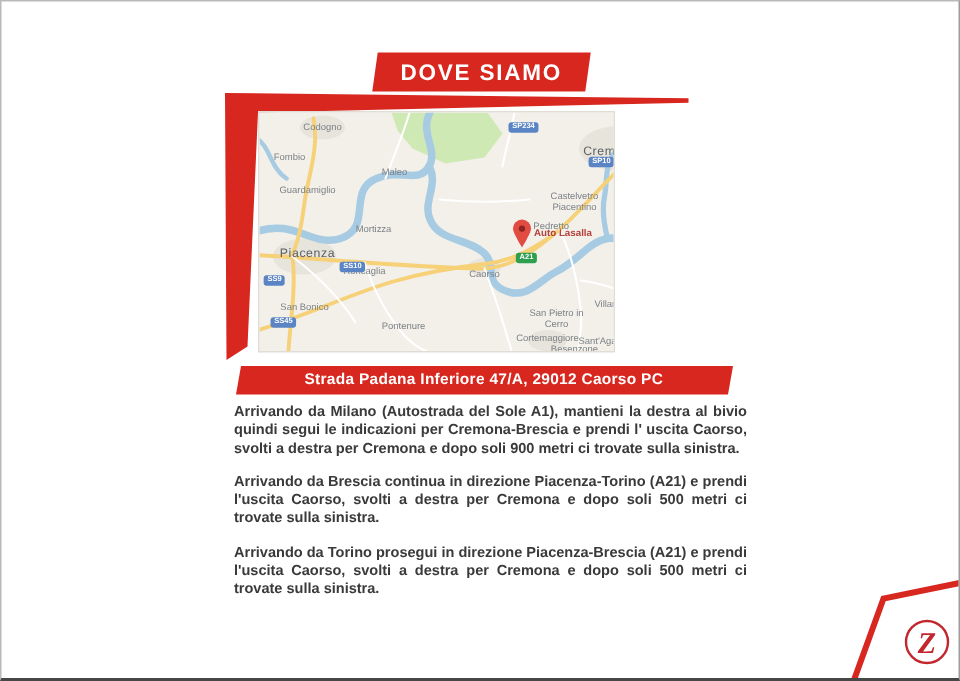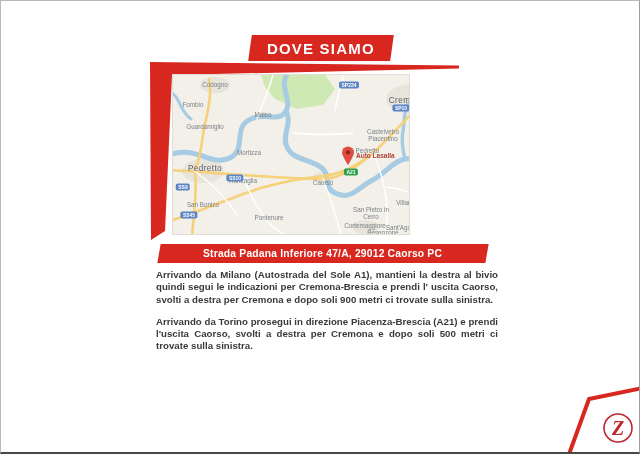--- a/index.html
+++ b/index.html
@@ -113,21 +113,21 @@
 
     <span class="map-label" style="left:42px;top:10px">Codogno</span>
     <span class="map-label" style="left:20px;top:30px">Fombio</span>
     <span class="map-label" style="left:32px;top:52px">Guardamiglio</span>
     <span class="map-label" style="left:90px;top:40px">Maleo</span>
     <span class="map-label major" style="left:234px;top:26px">Cremona</span>
     <span class="map-label" style="left:276px;top:44px">Bonemerse</span>
     <span class="map-label wrap" style="left:210px;top:60px">Castelvetro Piacentino</span>
     <span class="map-label" style="left:188px;top:76px">San Pedretto</span>
     <span class="map-label" style="left:76px;top:78px">Mortizza</span>
-    <span class="map-label major" style="left:32px;top:94px">Pedretto</span>
+    <span class="map-label major" style="left:32px;top:94px">Piacenza</span>
     <span class="map-label" style="left:70px;top:106px">Roncaglia</span>
     <span class="map-label" style="left:150px;top:108px">Caorso</span>
     <span class="map-label" style="left:30px;top:130px">San Bonico</span>
     <span class="map-label" style="left:96px;top:143px">Pontenure</span>
     <span class="map-label wrap" style="left:198px;top:138px">San Pietro in Cerro</span>
     <span class="map-label" style="left:236px;top:128px">Villanova</span>
     <span class="map-label" style="left:260px;top:145px">Vidalenzo</span>
     <span class="map-label" style="left:228px;top:153px">Sant'Agata</span>
     <span class="map-label" style="left:192px;top:151px">Cortemaggiore</span>
     <span class="map-label" style="left:210px;top:158px">Besenzone</span>
@@ -147,16 +147,17 @@
     </svg>
     <span class="marker-label">Auto Lasalla</span>
   </div>
 
   <div class="address-bar">
     <span>Strada Padana Inferiore 47/A, 29012 Caorso PC</span>
   </div>
 
   <div class="directions">
     <p>Arrivando da Milano (Autostrada del Sole A1), mantieni la destra al bivio quindi segui le indicazioni per Cremona-Brescia e prendi l' uscita Caorso, svolti a destra per Cremona e dopo soli 900 metri ci trovate sulla sinistra.</p>
+    <p>Arrivando da Brescia continua in direzione Piacenza-Torino (A21) e prendi l'uscita Caorso, svolti a destra per Cremona e dopo soli 500 metri ci trovate sulla sinistra.</p>
     <p>Arrivando da Torino prosegui in direzione Piacenza-Brescia (A21) e prendi l'uscita Caorso, svolti a destra per Cremona e dopo soli 500 metri ci trovate sulla sinistra.</p>
   </div>
 
 </div>
 
 </body></html>

